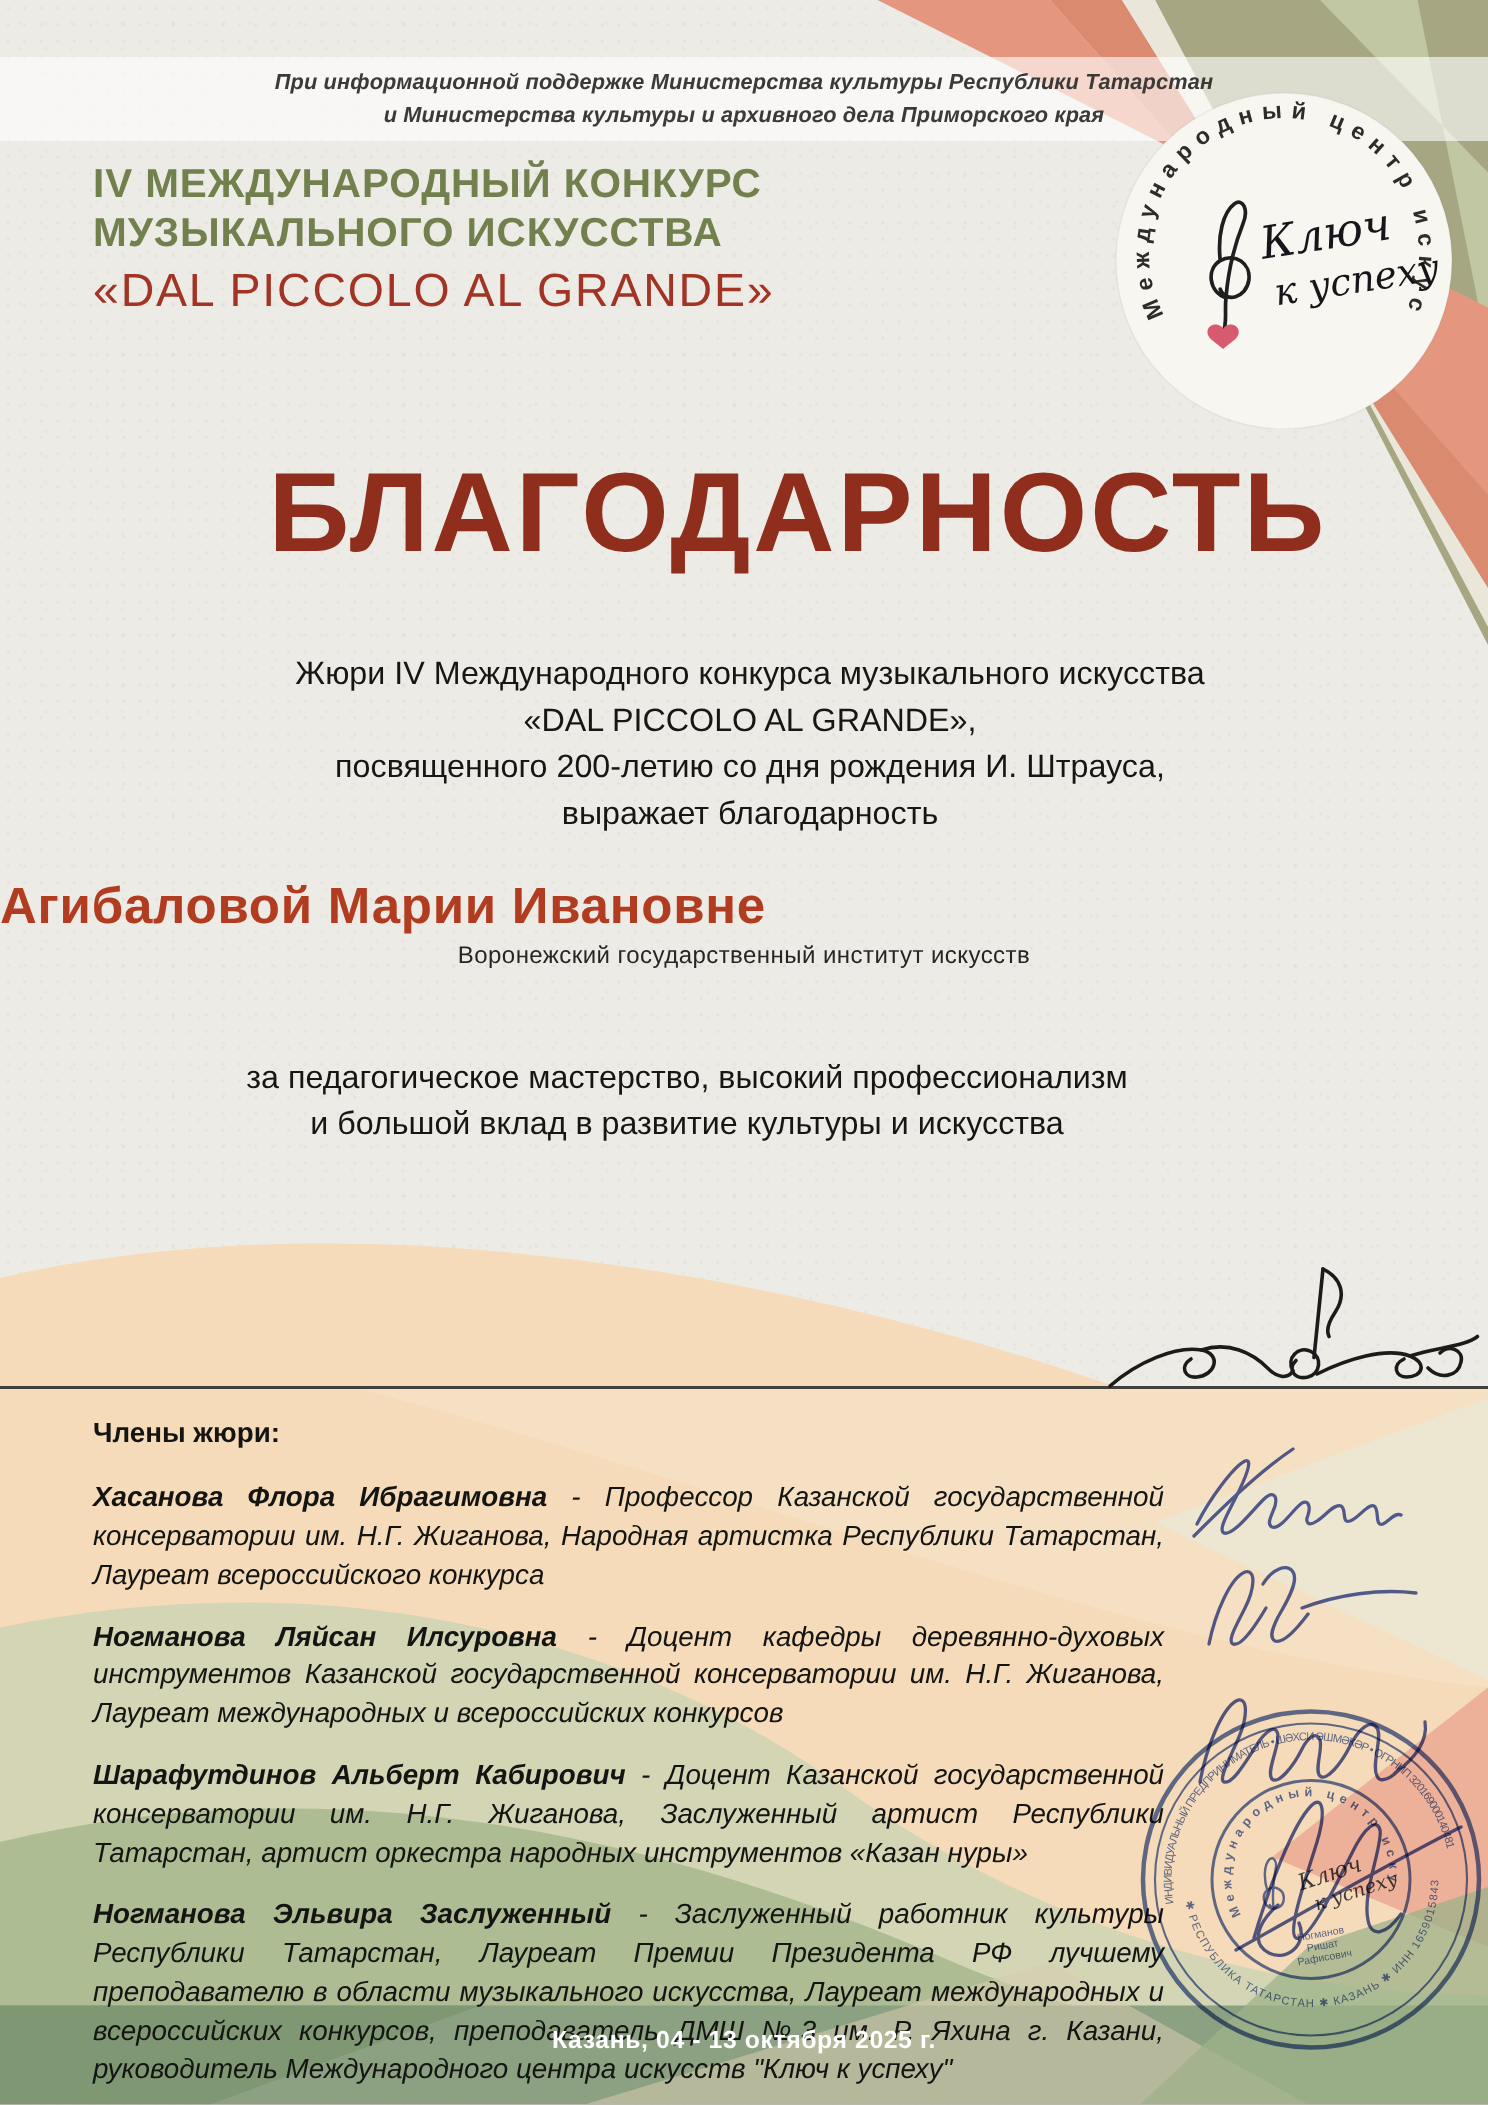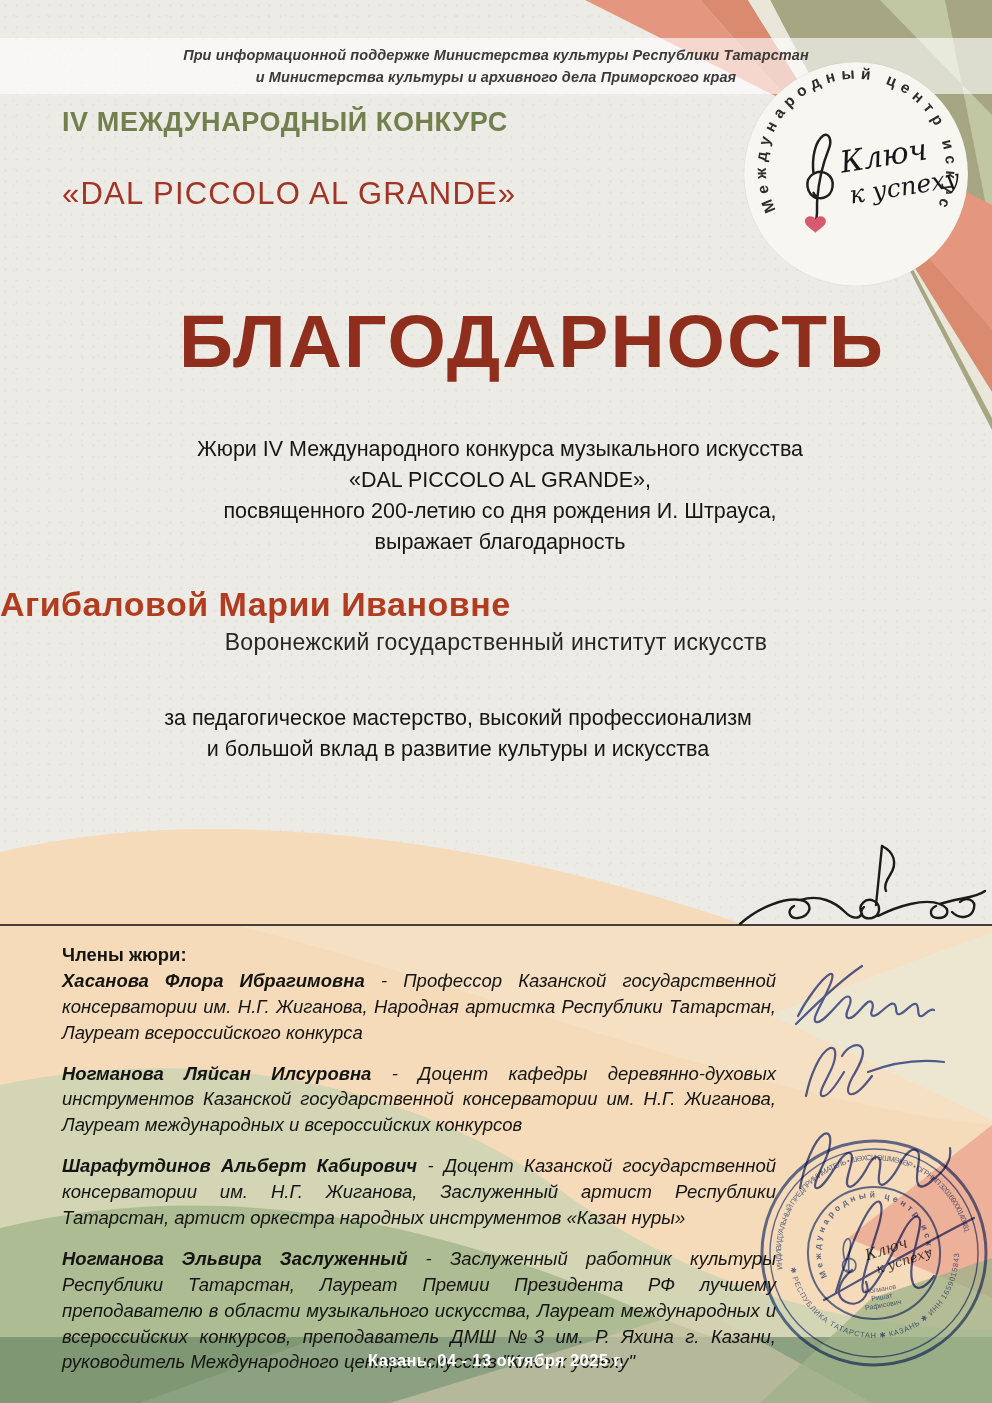--- a/index.html
+++ b/index.html
@@ -33,26 +33,26 @@
     font-size:31px;letter-spacing:1.2px;}
   
   .main-title{left:0;top:298px;width:992px;text-align:center;z-index:4;
     font-weight:bold;font-size:75px;letter-spacing:2px;color:var(--c-title);margin-left:36px;}
   
   .body-par{left:4px;top:434px;width:992px;text-align:center;z-index:4;
     font-size:21.5px;line-height:1.44;color:#161614;}
   .recipient-name{left:0;top:585px;width:992px;text-align:left;z-index:4;
     font-weight:bold;font-size:34px;color:var(--c-name);letter-spacing:.5px;}
   .recipient-aff{left:0;top:629px;width:992px;text-align:center;z-index:4;
-    font-size:23px;color:#262624;letter-spacing:.3px;}
+    font-size:16px;color:#262624;letter-spacing:.3px;}
   .merit{left:0;top:703px;width:916px;text-align:center;z-index:4;
     font-size:21.5px;line-height:1.45;color:#161614;}
   
   .jury{left:62px;top:942px;width:714px;z-index:4;font-size:18.5px;line-height:1.4;color:#141412;}
-  .jury .jury-heading{font-weight:bold;margin-bottom:0;}
+  .jury .jury-heading{font-weight:bold;margin-bottom:17px;}
   .jury p{text-align:justify;margin-bottom:15px;font-style:italic;}
   .jury b{font-weight:bold;}
   
   .footer-line{left:0;top:1351px;width:992px;text-align:center;z-index:6;
     font-weight:bold;font-size:16.5px;color:var(--c-white);letter-spacing:.4px;}
   
   .bg-svg{left:0;top:0;z-index:1}
   .logo-badge{left:742px;top:58px;z-index:5}
   .over-svg{left:0;top:0;z-index:5;pointer-events:none}
   .stamp-svg,.sig-svg{mix-blend-mode:multiply}
@@ -114,20 +114,21 @@
     </g>
   </svg>
 
   <div class="abs support-strip">
     <div>При информационной поддержке Министерства культуры Республики Татарстан</div>
     <div>и Министерства культуры и архивного дела Приморского края</div>
   </div>
 
   <div class="abs comp-title">
     <div>IV МЕЖДУНАРОДНЫЙ КОНКУРС</div>
+    <div>МУЗЫКАЛЬНОГО ИСКУССТВА</div>
   </div>
   <div class="abs comp-name">«DAL PICCOLO AL GRANDE»</div>
 
   <svg class="abs logo-badge" width="228" height="228" viewBox="0 0 228 228">
     <circle class="badge-circle" cx="114" cy="116" r="112" stroke="rgba(0,0,0,.05)"></circle>
     <path id="logoArc" d="M 34,152 A 90,90 0 1 1 194,152" fill="none"></path>
     <text class="arc-text">
       <textPath href="#logoArc" startOffset="0" textLength="408">Международный центр искусств</textPath>
     </text>
     <g transform="translate(62,74) scale(.95)">

